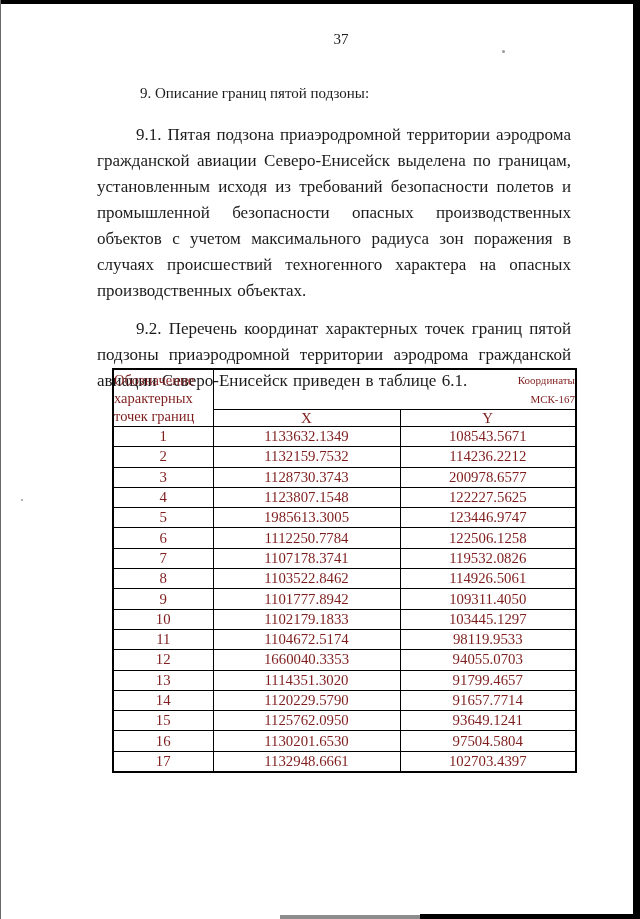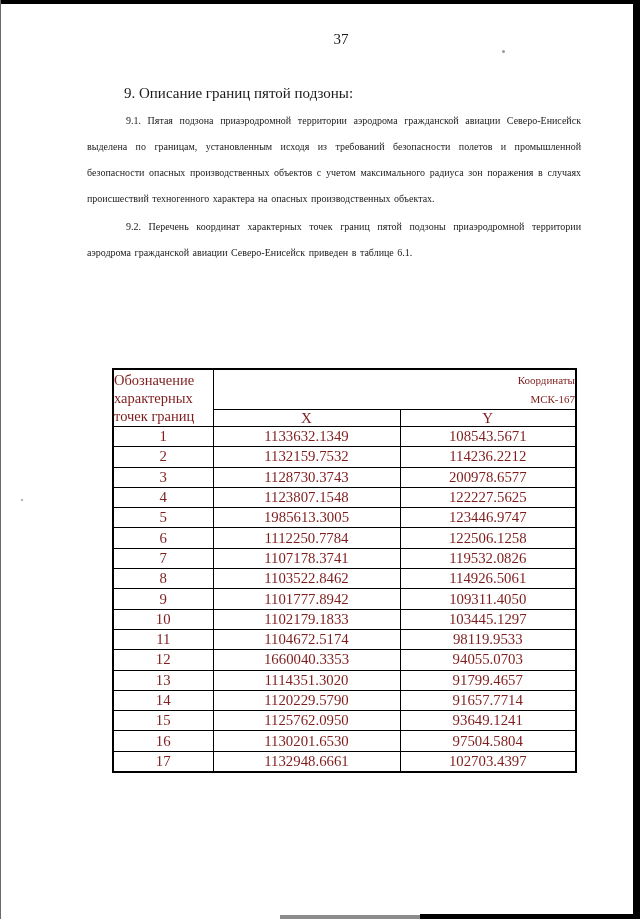--- a/index.html
+++ b/index.html
@@ -23,24 +23,24 @@
   .speck-a{left:502px;top:50px;width:3px;height:3px;}
   .speck-b{left:21px;top:499px;width:2px;height:2px;}
   
   .content{
     position:absolute;left:85px;top:30px;width:498px;
   }
   .page-number{
     text-align:center;font-size:15px;line-height:18px;margin:0 0 32px 14px;
   }
   .heading{
-    font-size:15px;line-height:26px;text-indent:39px;margin:0;
+    font-size:15px;line-height:26px;text-indent:39px;margin:16px;
   }
   .para{
-    font-size:10px;line-height:26px;text-indent:39px;margin:2px;
+    font-size:17px;line-height:26px;text-indent:39px;margin:12px;
     text-align:justify;text-justify:inter-word;word-spacing:1px;
   }
   .table-caption{
     position:absolute;left:85px;top:340px;width:498px;
     text-align:right;font-size:15px;line-height:20px;
   }
   
   table.coords{
     position:absolute;left:112px;top:368px;
     border-collapse:collapse;table-layout:fixed;

